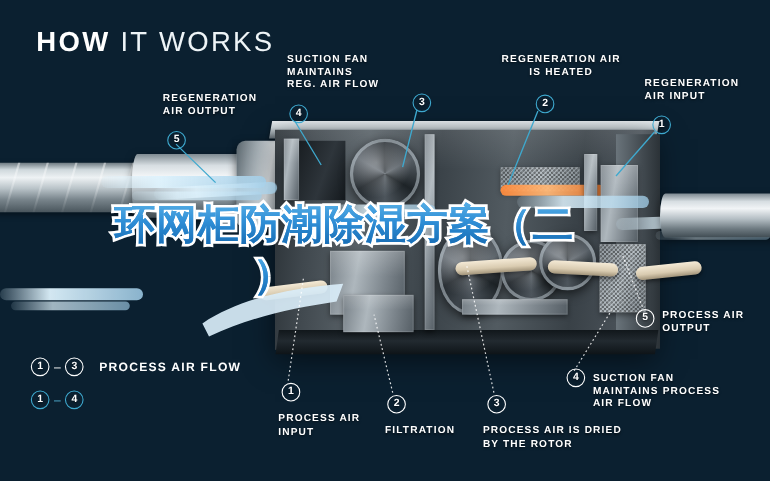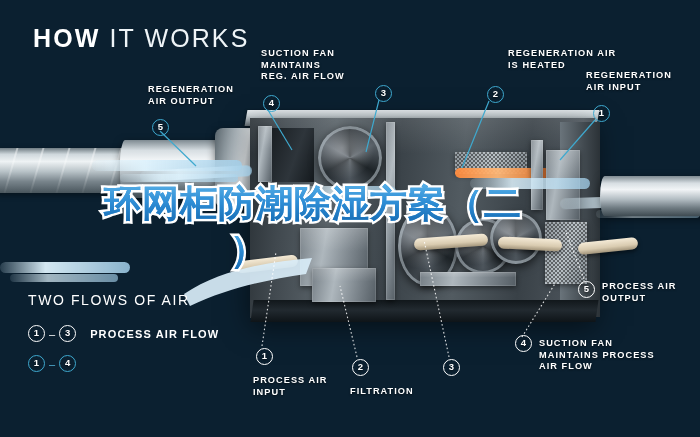--- a/index.html
+++ b/index.html
@@ -253,41 +253,41 @@
   </svg>
 
   <div class="calloutTxt" style="left:148px;top:84px;">REGENERATION<br>AIR OUTPUT</div>
   <div class="marker cy" style="left:152px;top:119px;">5</div>
 
   <div class="calloutTxt" style="left:261px;top:48px;">SUCTION FAN<br>MAINTAINS<br>REG. AIR FLOW</div>
   <div class="marker cy" style="left:263px;top:95px;">4</div>
 
   <div class="marker cy" style="left:375px;top:85px;">3</div>
 
-  <div class="calloutTxt" style="left:508px;top:48px;">REGENERATION AIR<br>IS HEATED</div>
+  <div class="calloutTxt" style="left:456px;top:48px;text-align:center;">REGENERATION AIR<br>IS HEATED</div>
   <div class="marker cy" style="left:487px;top:86px;">2</div>
 
   <div class="calloutTxt" style="left:586px;top:70px;">REGENERATION<br>AIR INPUT</div>
   <div class="marker cy" style="left:593px;top:105px;">1</div>
 
   <div class="marker" style="left:256px;top:348px;">1</div>
   <div class="calloutTxt" style="left:253px;top:375px;">PROCESS AIR<br>INPUT</div>
 
   <div class="marker" style="left:352px;top:359px;">2</div>
   <div class="calloutTxt" style="left:350px;top:386px;">FILTRATION</div>
 
   <div class="marker" style="left:443px;top:359px;">3</div>
+  <div class="calloutTxt" style="left:439px;top:386px;">PROCESS AIR IS DRIED<br>BY THE ROTOR</div>
 
   <div class="marker" style="left:515px;top:335px;">4</div>
   <div class="calloutTxt" style="left:539px;top:338px;">SUCTION FAN<br>MAINTAINS PROCESS<br>AIR FLOW</div>
 
   <div class="marker" style="left:578px;top:281px;">5</div>
   <div class="calloutTxt" style="left:602px;top:281px;">PROCESS AIR<br>OUTPUT</div>
 
-  <div class="legend-title">TWO FLOWS OF AIR</div>
 
   <div class="legend-row" style="left:28px;top:325px;">
     <div class="marker">1</div>
     <span class="dash">–</span>
     <div class="marker">3</div>
     <span class="legend-label">PROCESS AIR FLOW</span>
   </div>
 
   <div class="legend-row" style="left:28px;top:355px;">
     <div class="marker cy">1</div>

